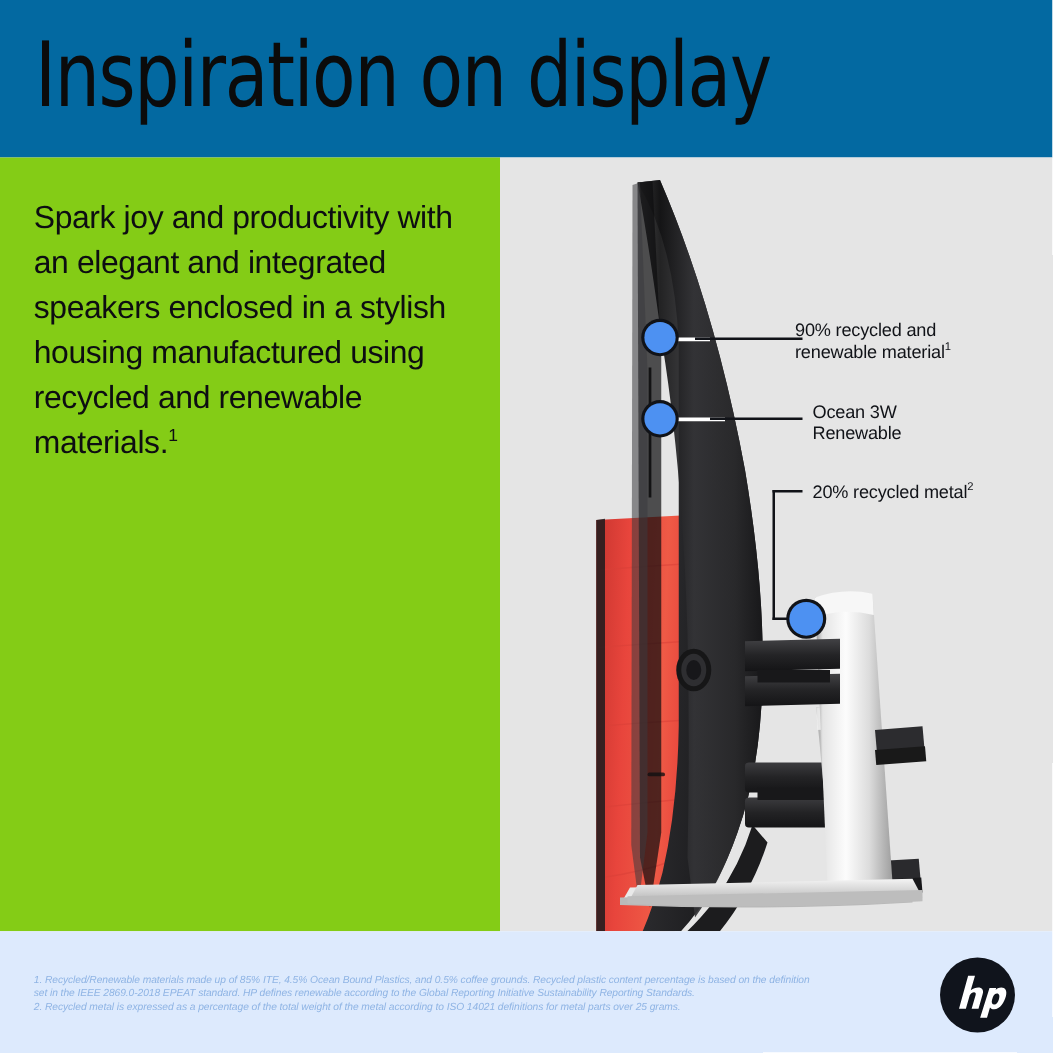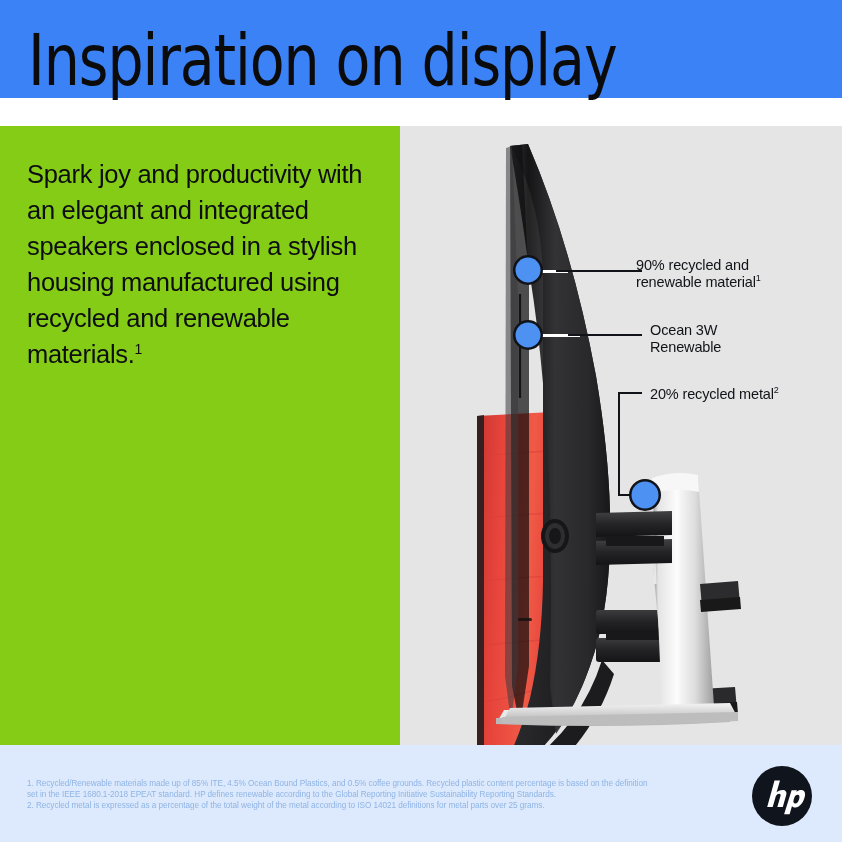--- a/index.html
+++ b/index.html
@@ -5,22 +5,22 @@
   html,body{margin:0;padding:0;}
   body{
     width:842px;height:842px;overflow:hidden;
     font-family:"Liberation Sans","DejaVu Sans",sans-serif;
     background:#ffffff;
   }
   #page{position:relative;width:842px;height:842px;overflow:hidden;}
 
   
   .header-band{
-    position:absolute;left:0;top:0;width:842px;height:98px;
-    background:#3b82f6;
+    position:absolute;left:0;top:0;width:842px;height:126px;
+    background:#0369a1;
   }
   .header-title{
     position:absolute;left:28px;top:20px;
     font-size:72px;line-height:80px;
     font-weight:400;
     letter-spacing:-1.2px;
     color:#0b0b0b;
     font-family:"Liberation Sans Narrow","DejaVu Sans Condensed","Liberation Sans",sans-serif;
     transform:scaleX(0.88);transform-origin:left center;
     white-space:nowrap;
@@ -62,21 +62,21 @@
   
   .footer-band{
     position:absolute;left:0;top:745px;width:842px;height:97px;
     background:#ddeafd;
   }
   .footnotes{
     position:absolute;left:27px;top:33px;width:690px;
     font-size:8.2px;line-height:11.2px;color:#8fb4e4;
     letter-spacing:-0.05px;
   }
-  .footnotes div{white-space:nowrap;}
+  .footnotes div{white-space:nowrap;font-style:italic;}
 
   .hp-logo{
     position:absolute;left:752px;top:766px;width:60px;height:60px;
     border-radius:50%;background:#10141c;
   }
   .hp-logo svg{position:absolute;left:0;top:0;}
 </style>
 </head>
 <body>
 
@@ -262,21 +262,21 @@
 
   <div class="callout" id="callout-1"><span>90% recycled and</span><br><span>renewable material</span><sup>1</sup></div>
 
   <div class="callout" id="callout-2"><span>Ocean 3W</span><br><span>Renewable</span></div>
 
   <div class="callout" id="callout-3"><span>20% recycled metal</span><sup>2</sup></div>
 
   <div class="footer-band">
     <div class="footnotes">
       <div>1. Recycled/Renewable materials made up of 85% ITE, 4.5% Ocean Bound Plastics, and 0.5% coffee grounds. Recycled plastic content percentage is based on the definition</div>
-      <div>set in the IEEE 1680.1-2018 EPEAT standard. HP defines renewable according to the Global Reporting Initiative Sustainability Reporting Standards.</div>
+      <div>set in the IEEE 2869.0-2018 EPEAT standard. HP defines renewable according to the Global Reporting Initiative Sustainability Reporting Standards.</div>
       <div>2. Recycled metal is expressed as a percentage of the total weight of the metal according to ISO 14021 definitions for metal parts over 25 grams.</div>
     </div>
   </div>
 
   <div class="hp-logo">
     <svg width="60" height="60" viewBox="0 0 60 60">
       <g fill="#ffffff">
         <path d="M22.5 14.5 L28.0 14.5 L24.6 26.2 C26.6 24.6 28.6 23.9 30.6 23.9 C33.6 23.9 35.1 25.9 34.2 29.0 L30.8 41.0 L25.3 41.0 L28.5 29.9 C28.9 28.4 28.4 27.7 27.2 27.7 C26.0 27.7 24.6 28.5 23.8 30.2 L20.7 41.0 L15.2 41.0 Z"></path>
         <path d="M39.6 24.3 L44.9 24.3 L44.5 25.9 C45.9 24.6 47.5 24.0 49.0 24.0 C52.2 24.0 53.9 26.6 52.7 31.0 C51.4 35.8 48.2 41.4 43.3 41.4 C41.9 41.4 40.7 40.9 40.0 39.9 L37.6 48.2 L32.1 48.2 Z M41.6 34.0 C41.0 36.2 41.7 37.6 43.3 37.6 C45.2 37.6 46.5 35.7 47.2 33.1 C47.9 30.6 47.4 28.8 45.6 28.8 C44.2 28.8 42.9 29.8 42.2 32.0 Z"></path>
       </g>

